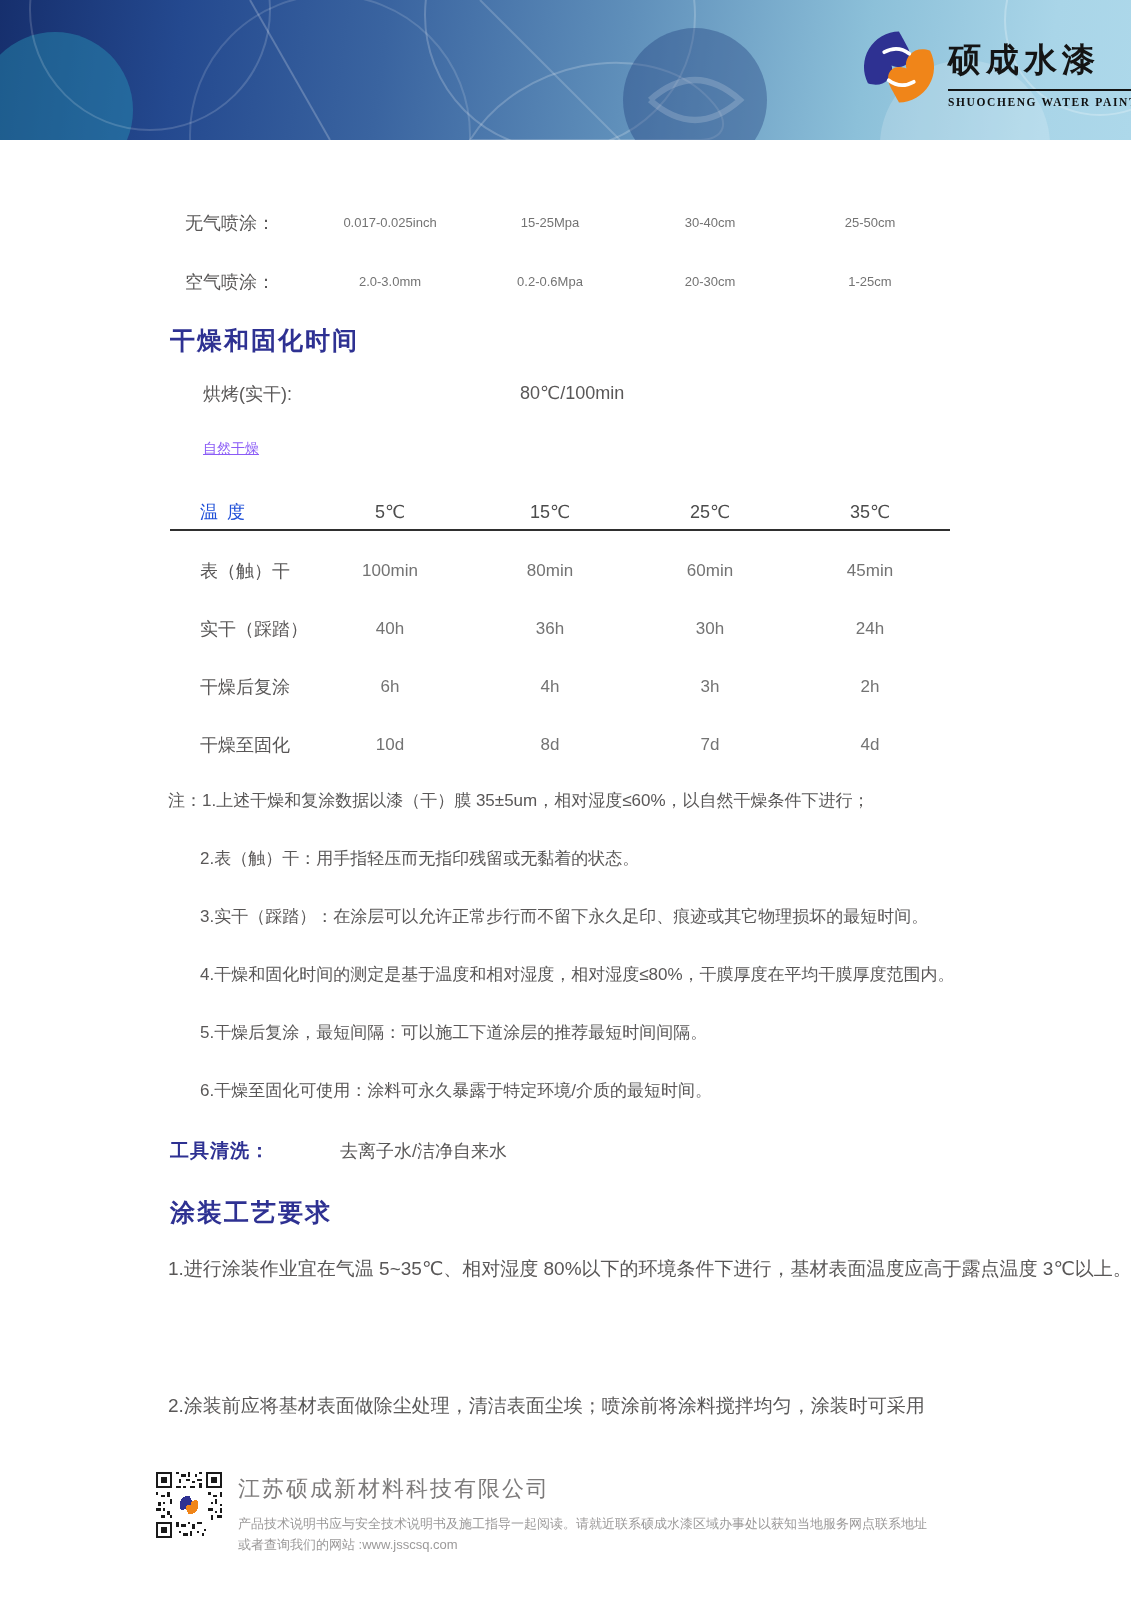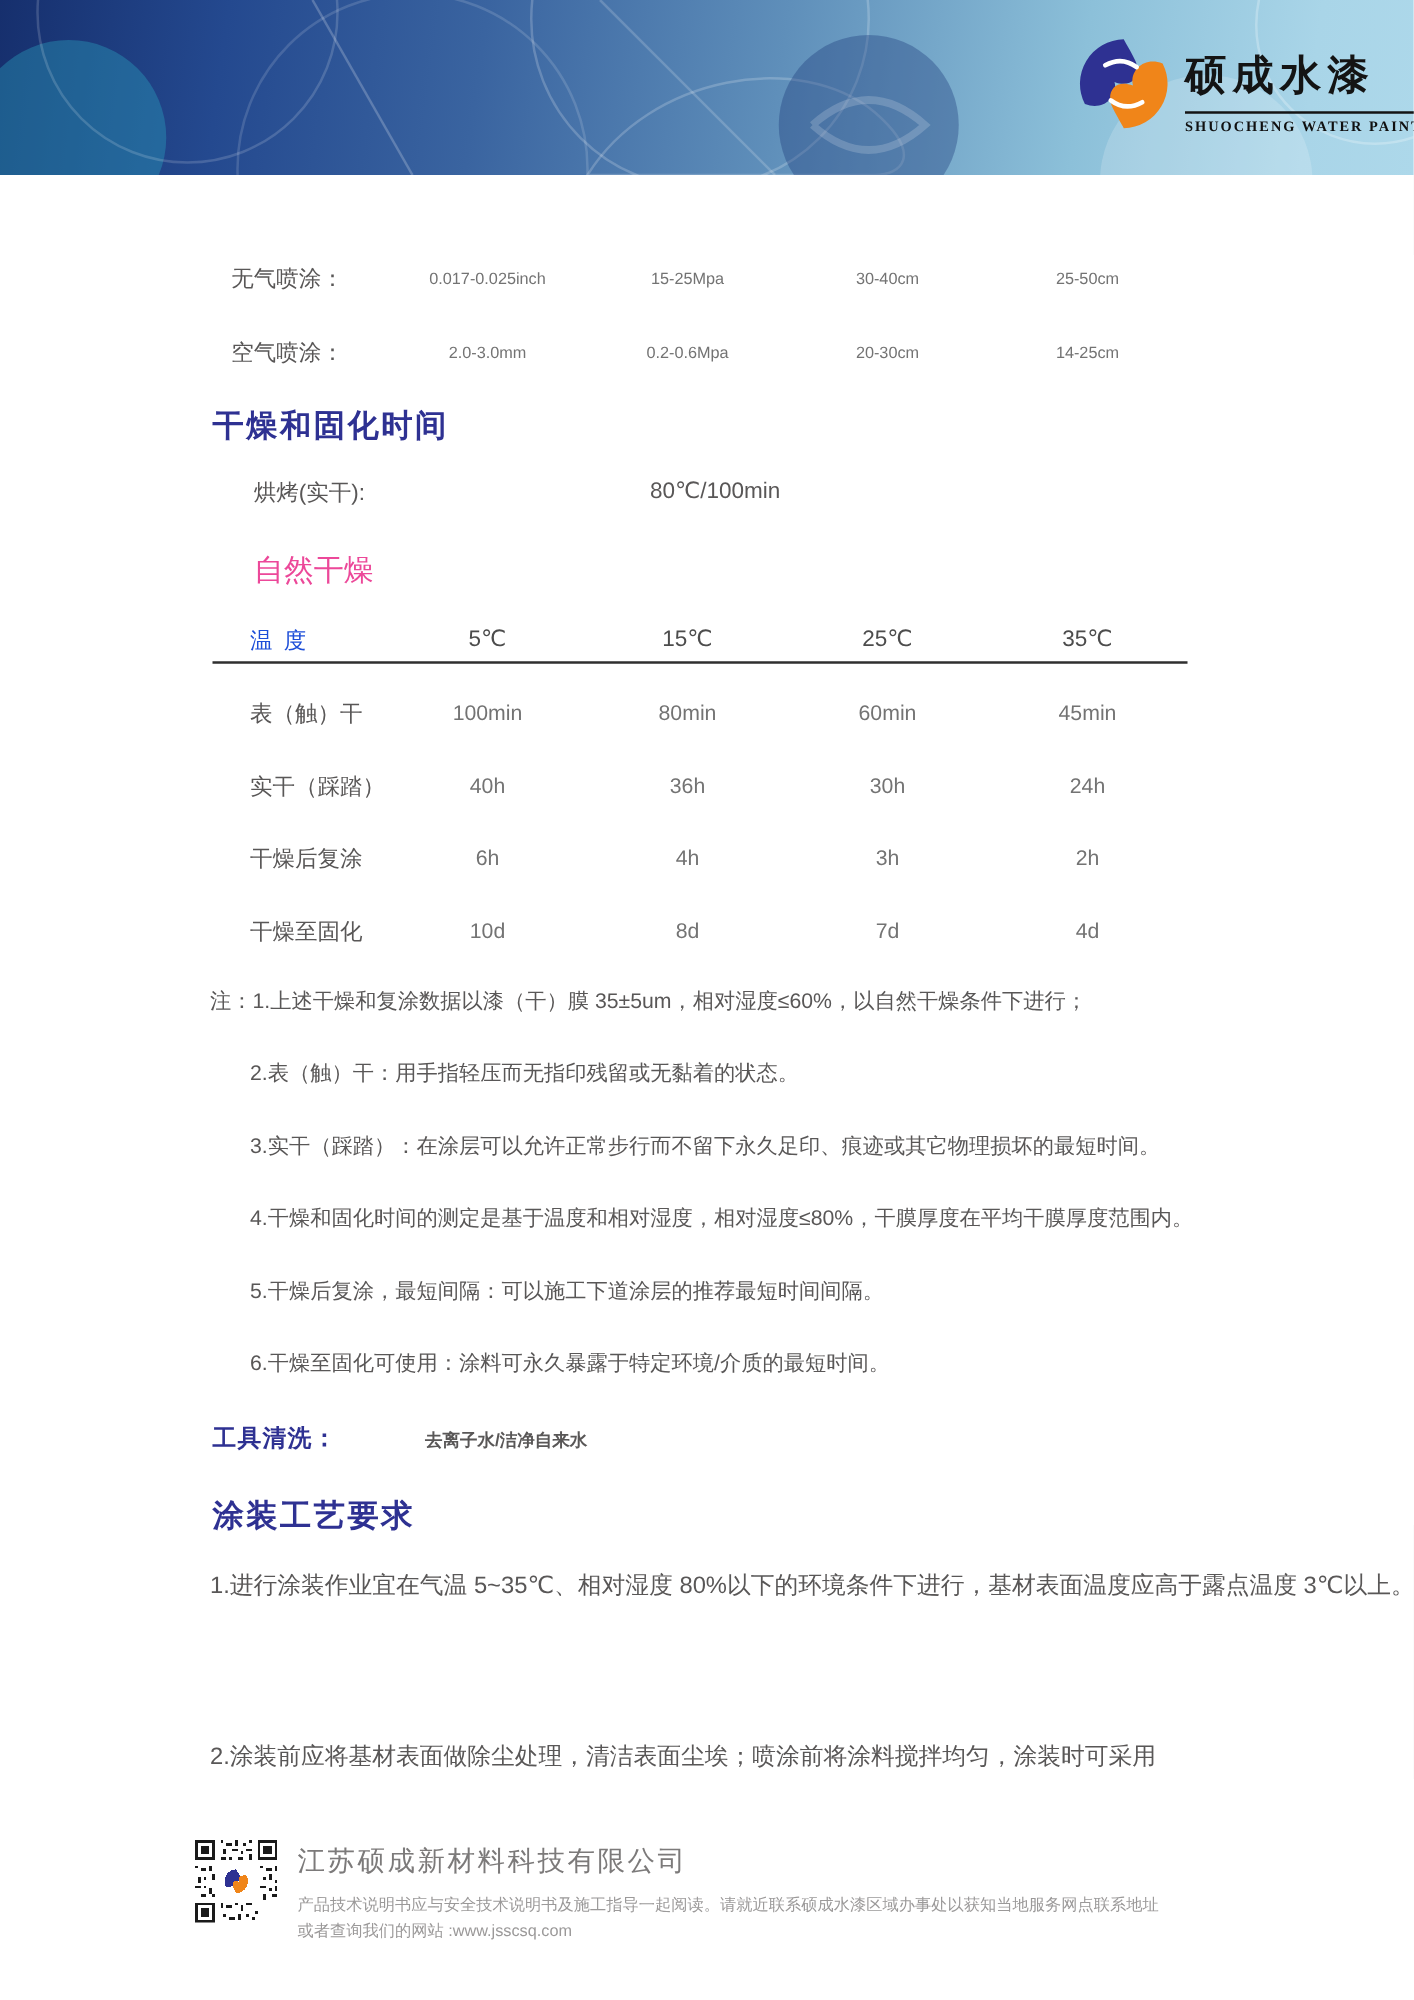--- a/index.html
+++ b/index.html
@@ -41,40 +41,40 @@
   
   .sec-title {
     position:absolute; left:170px; color:#2e3192; font-size:25px;
     font-weight:bold; letter-spacing:2px; white-space:nowrap;
   }
 
   
   .bake-row { position:absolute; left:203px; top:382px; width:800px; height:28px; }
   .bake-row .lbl { position:absolute; left:0; color:#595757; font-size:18px; }
   .bake-row .val { position:absolute; left:317px; color:#595757; font-size:18px; }
-  .natural-row { position:absolute; left:203px; top:440px; color:#ec4899; font-size:24px; }
+  .natural-row { position:absolute; left:203px; top:440px; color:#8b5cf6; font-size:14px;text-decoration:underline; }
 
   
   .temp-table { position:absolute; top:494px; left:170px; width:780px; }
   .temp-head { height:37px; align-items:center; border-bottom:2px solid #2f2f2f; }
   .temp-head .lbl { color:#1d4ed8; font-size:18px; font-weight:normal; padding-left:30px; letter-spacing:2px; white-space:nowrap; }
   .temp-head .val { text-align:center; color:#4c4c4c; font-size:18px; white-space:nowrap; }
   .temp-body { padding-top:11px; }
   .temp-row { height:58px; align-items:center; }
   .temp-row .lbl { color:#595757; font-size:18px; padding-left:30px; white-space:nowrap; }
   .temp-row .val { text-align:center; color:#737373; font-size:17px; white-space:nowrap; }
 
   
   .notes { position:absolute; top:771px; left:168px; width:965px; }
   .note-line { height:58px; display:flex; align-items:center; color:#595757; font-size:17px; white-space:nowrap; }
   .note-line.indent { padding-left:32px; }
 
   
   .tool-row { position:absolute; top:1138px; left:170px; display:flex; align-items:baseline; }
-  .tool-row .val { margin-left:70px; color:#595757; font-size:14px;font-weight:bold; }
+  .tool-row .val { margin-left:70px; color:#595757; font-size:18px; }
   .tool-title { color:#2e3192; font-size:19px; font-weight:bold; letter-spacing:1px; }
 
   
   .para {
     position:absolute; left:168px; width:965px;
     color:#595757; font-size:19px; line-height:61px; text-align:justify;
   }
 
   
   .footer { position:absolute; top:1472px; left:156px; width:880px; display:flex; }
@@ -123,21 +123,21 @@
       <div class="val">0.017-0.025inch</div>
       <div class="val">15-25Mpa</div>
       <div class="val">30-40cm</div>
       <div class="val">25-50cm</div>
     </div>
     <div class="spray-row grid5">
       <div class="lbl">空气喷涂：</div>
       <div class="val">2.0-3.0mm</div>
       <div class="val">0.2-0.6Mpa</div>
       <div class="val">20-30cm</div>
-      <div class="val">14-25cm</div>
+      <div class="val">1-25cm</div>
     </div>
   </div>
 
   <div class="sec-title" style="top:324px;">干燥和固化时间</div>
 
   <div class="bake-row">
     <span class="lbl">烘烤(实干):</span>
     <span class="val">80℃/100min</span>
   </div>
   <div class="natural-row">自然干燥</div>

